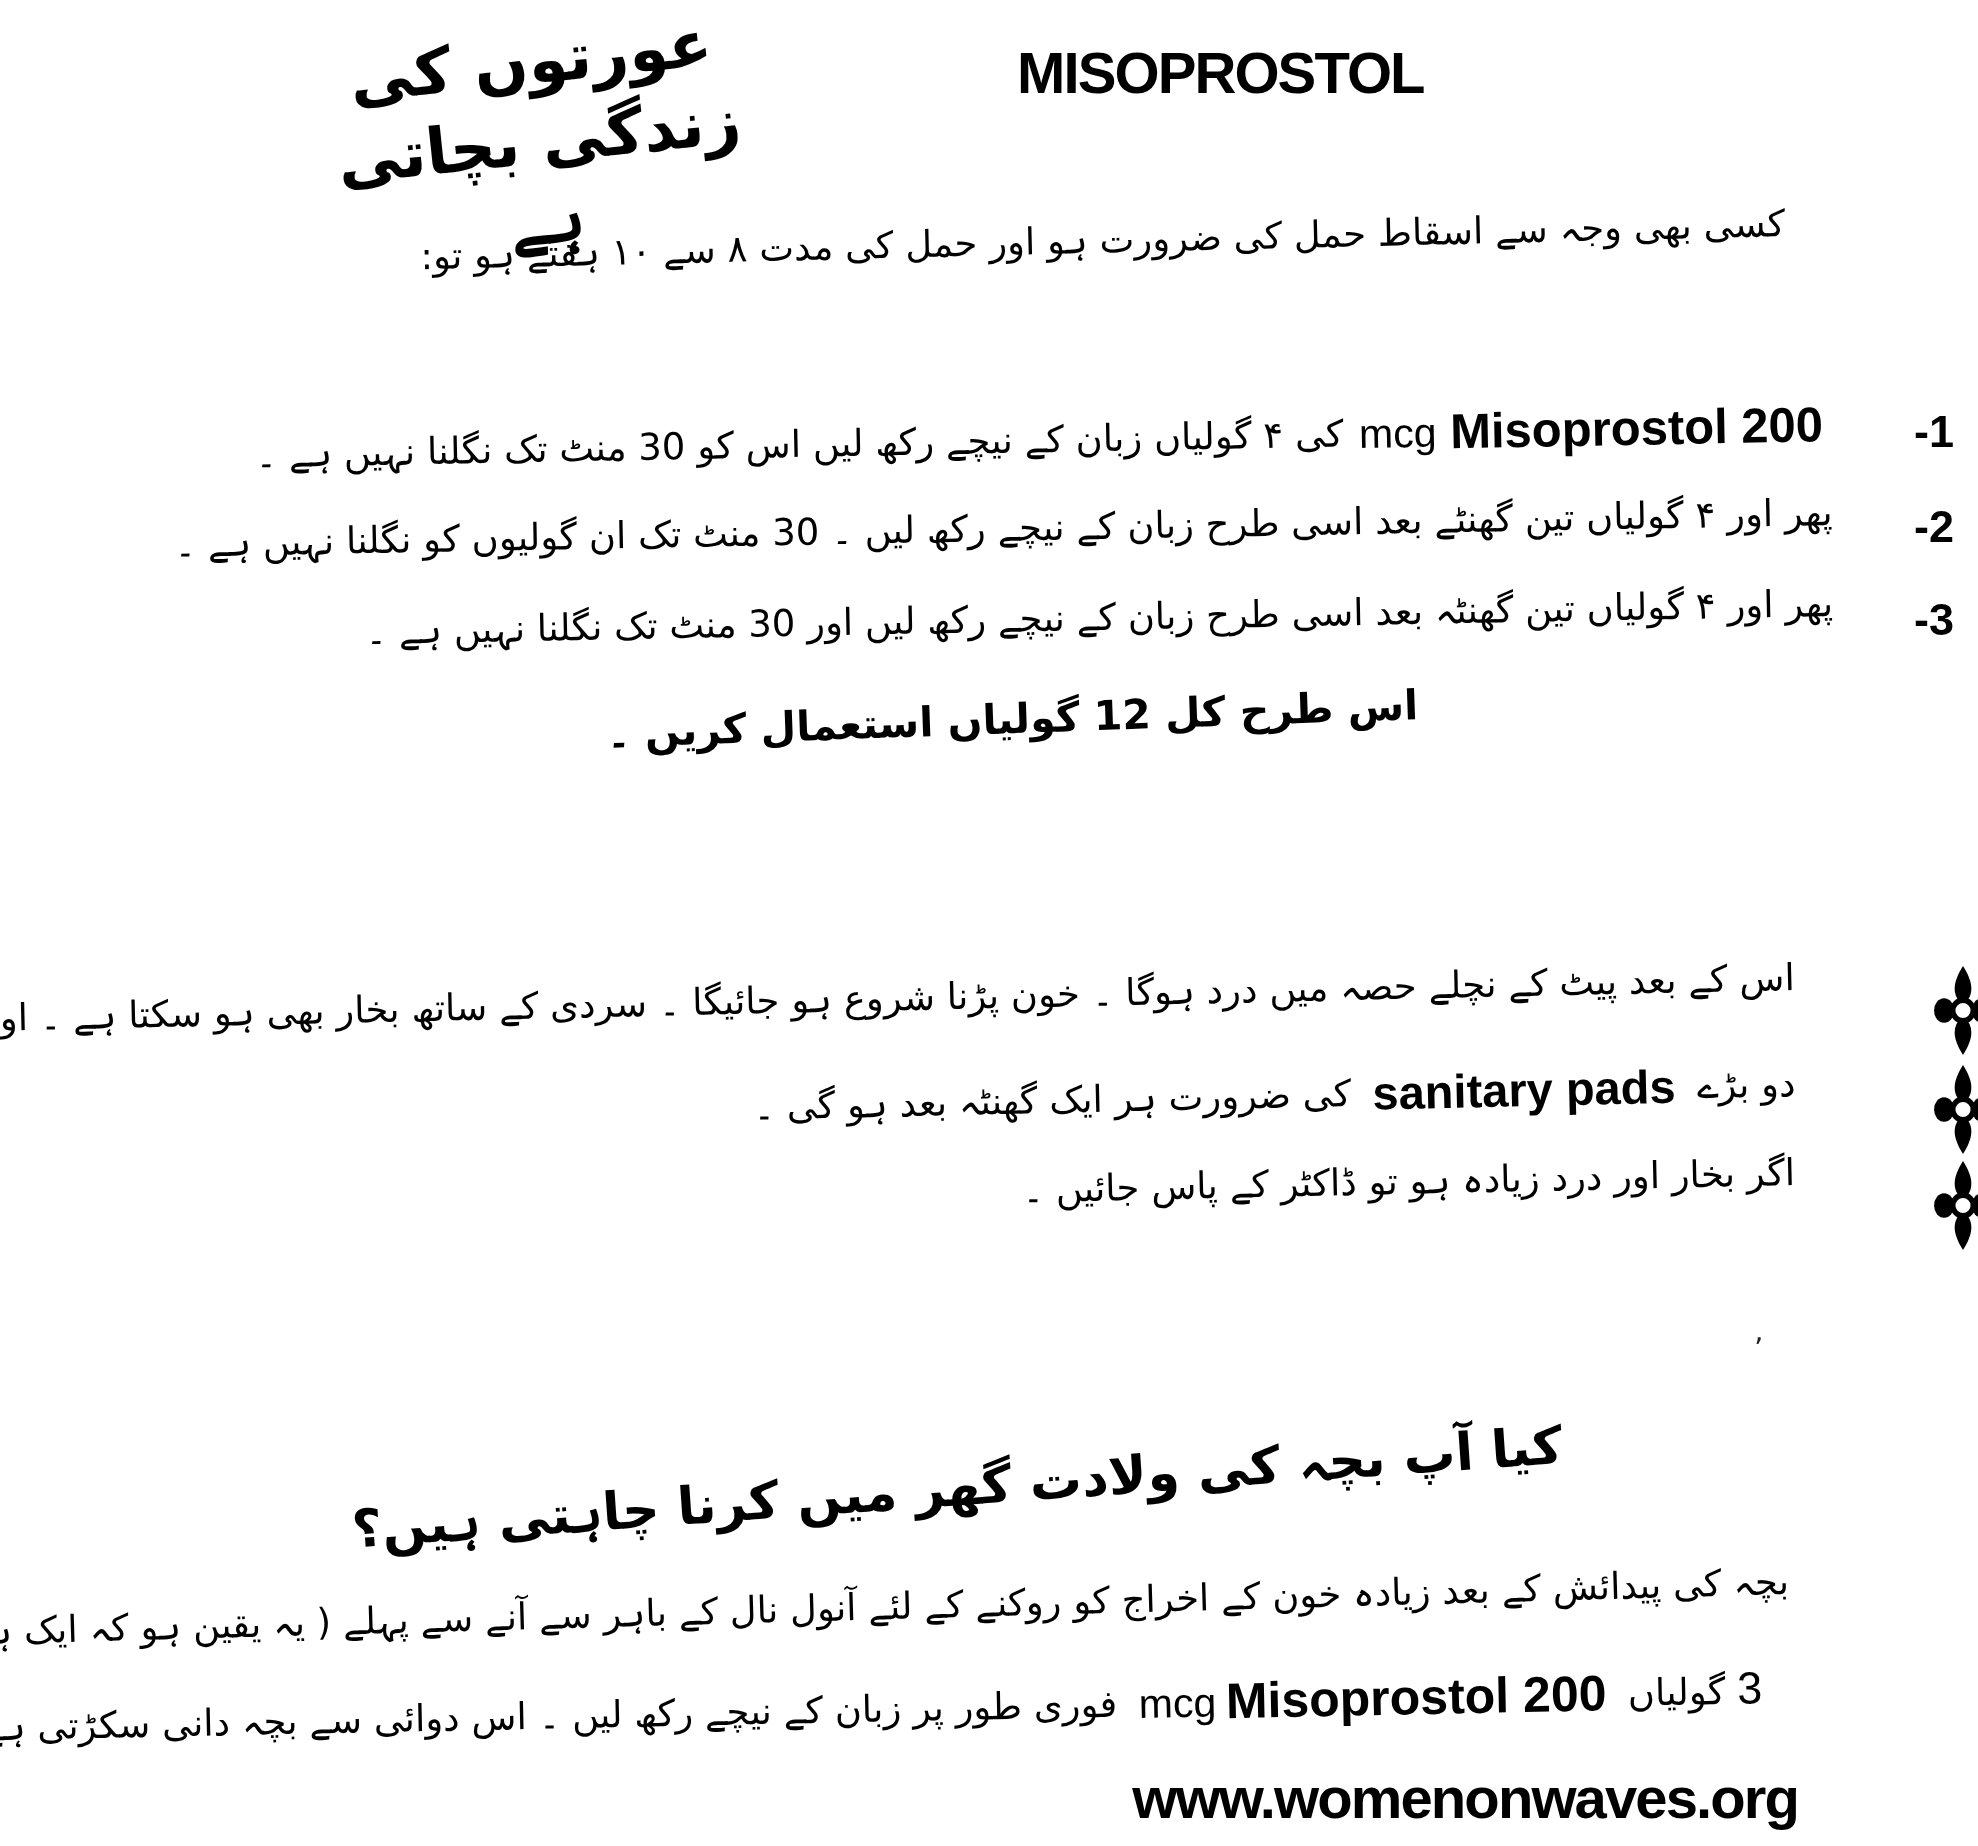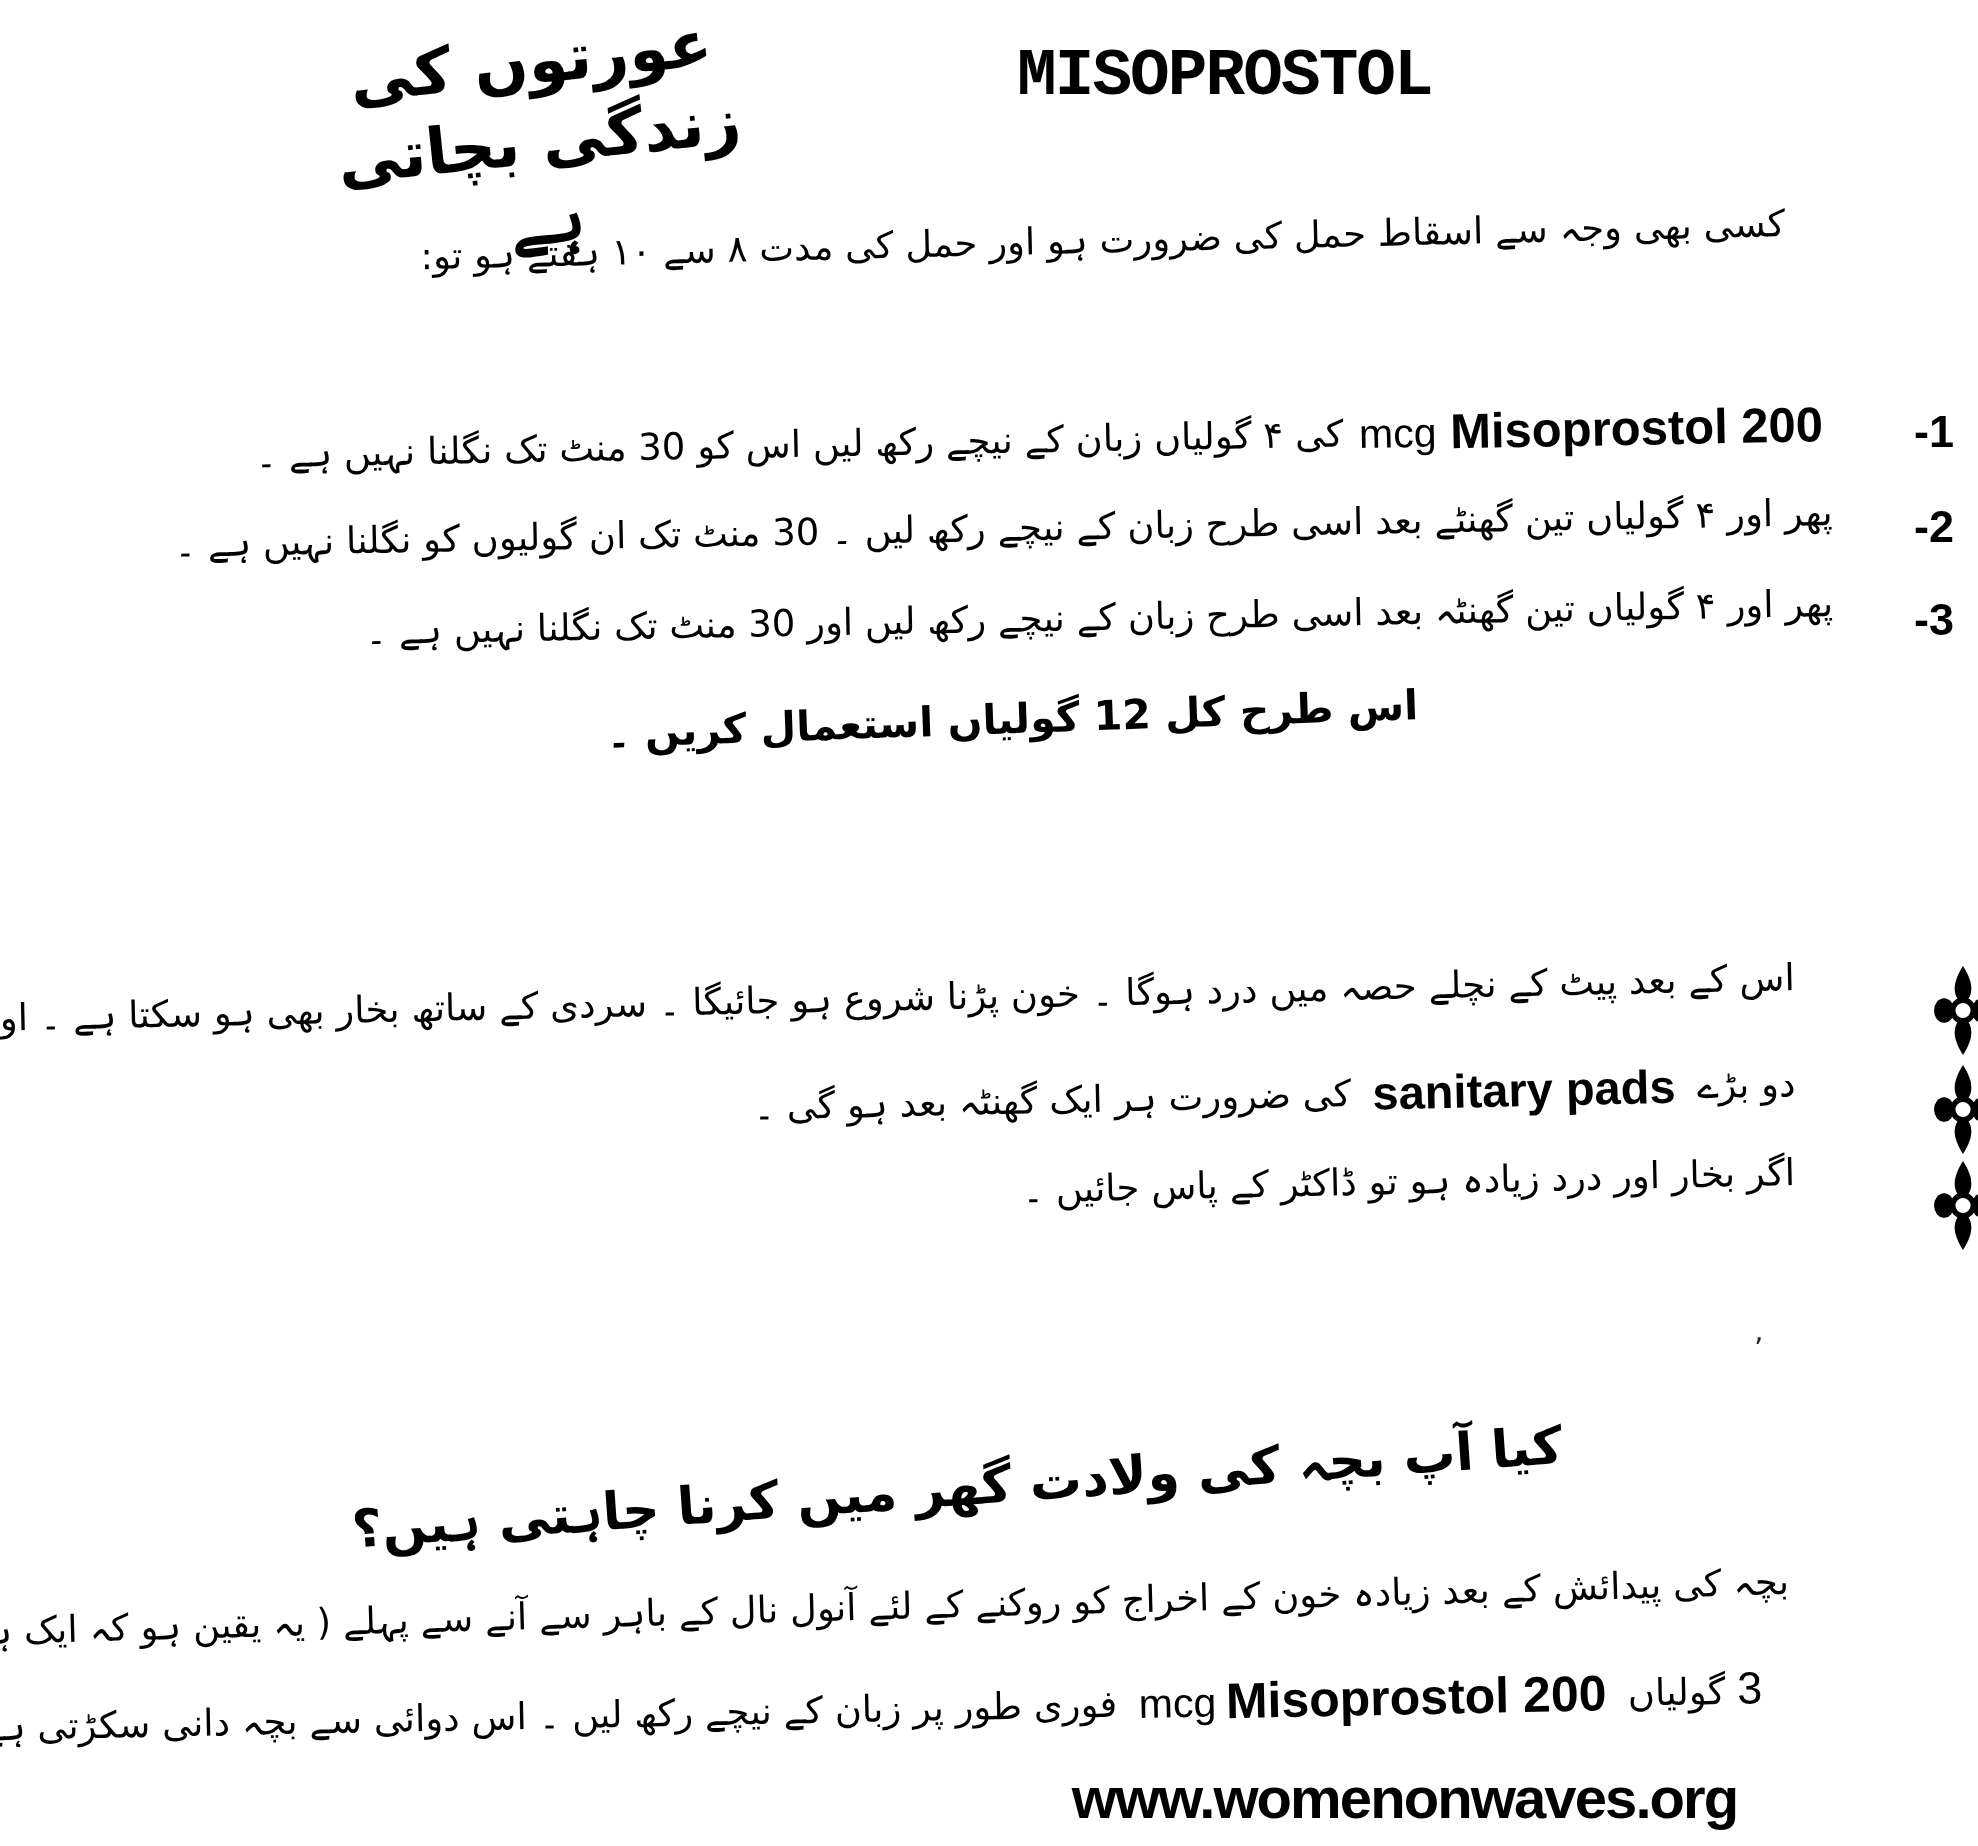--- a/index.html
+++ b/index.html
@@ -35,22 +35,22 @@
   
   .title-urdu{
     position:absolute;left:306px;top:21.3px;width:466px;
     font-size:64px;line-height:1.25;text-align:center;
     direction:rtl;white-space:normal;
     transform:rotate(-6deg);
     font-weight:700;
   }
   .title-latin{
     position:absolute;left:1017px;top:39px;
-    font-family:Liberation Mono, monospace;
-    font-weight:700;font-size:66px;letter-spacing:-1.9px;
+    font-family:Liberation Sans, sans-serif;
+    font-weight:700;font-size:58px;letter-spacing:-1.9px;
   }
   .subtitle{
     position:absolute;right:194px;top:202px;
     font-size:37px;
     transform:rotate(-1.4deg);
   }
   
   .step-num{
     position:absolute;right:25px;
     font-family:"Liberation Sans",sans-serif;
@@ -100,22 +100,22 @@
   .para-line2 .num3{
     font-family:"Liberation Sans",sans-serif;
     font-size:45px;font-weight:400;
   }
   .stray-mark{
     position:absolute;left:1754px;top:1331px;
     font-size:29px;color:#222;
   }
   
   .footer-url{
-    position:absolute;left:1060px;top:1764px;width:689px;
-    text-align:center;
+    position:absolute;left:1109px;top:1764px;width:689px;
+    text-align:right;
     font-family:"Liberation Sans",sans-serif;
     font-weight:700;font-size:58px;letter-spacing:-1.9px;
   }
 </style>
 </head>
 <body>
 
 <div class="page">
 
   <div class="title-urdu urdu">عورتوں کی زندگی بچاتی ہے</div>

